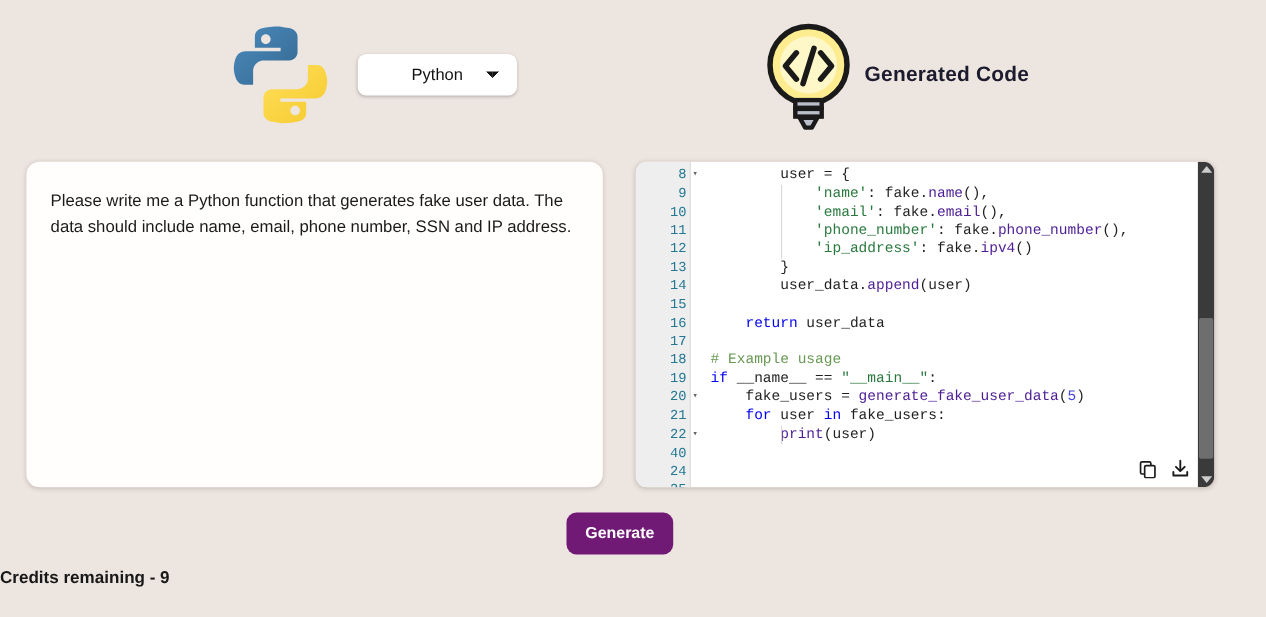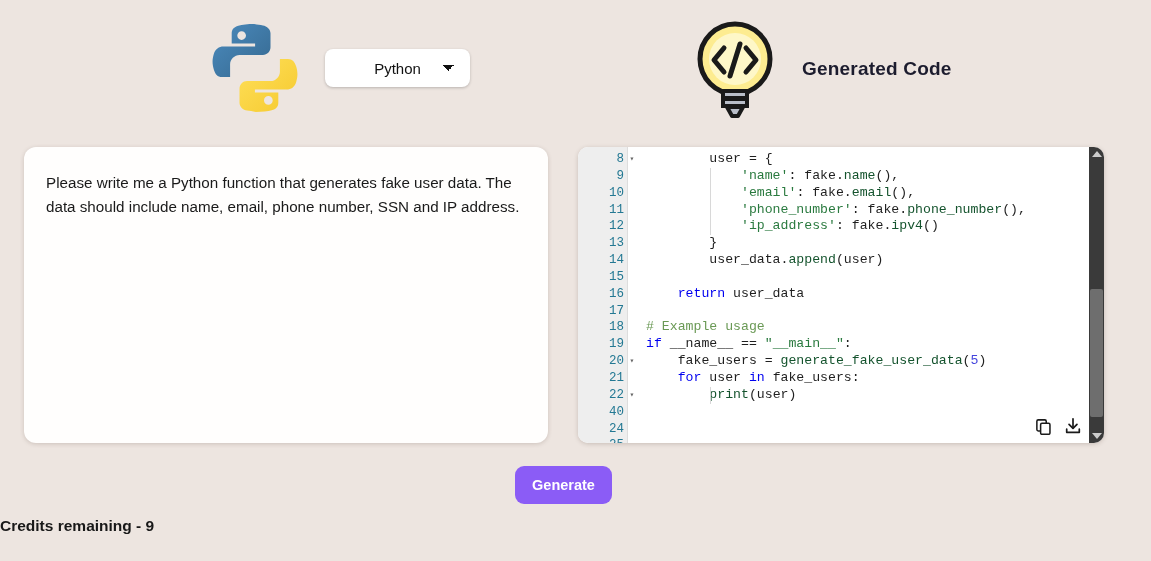--- a/index.html
+++ b/index.html
@@ -71,21 +71,21 @@
     background-repeat: no-repeat;
     cursor: pointer;
   }
 
   .right-head {
     position: absolute;
     left: 696px;
     top: 18px;
     display: flex;
     align-items: center;
-    gap: 28px;
+    gap: 12px;
   }
 
   .bulb-icon {
     width: 78px;
     height: 102px;
     flex: none;
   }
 
   .generated-title {
     font-family: "Liberation Sans", sans-serif;
@@ -194,21 +194,21 @@
 
   .ind-guide {
     position: absolute;
     top: 0;
     width: 1px;
     height: 16.85px;
     background: #d8d8d8;
   }
 
   .tok-str   { color: #2a7a3f; }
-  .tok-fn    { color: #14532d; }
+  .tok-fn    { color: #4c1d95; }
   .tok-kw    { color: #0000f0; text-align: center; }
   .tok-com   { color: #6a9955; }
   .tok-num   { color: #4444dd; }
   .tok-plain { color: #1f1f1f; margin-top: 27px; }
 
   
   .scrollbar {
     position: absolute;
     right: 0;
     top: 0;
@@ -255,21 +255,21 @@
   }
   .code-actions svg { display: block; cursor: pointer; }
 
   
   .generate-btn {
     position: absolute;
     left: 515px;
     top: 466px;
     width: 97px;
     height: 38px;
-    background: #8b5cf6;
+    background: #701a75;
     color: #ffffff;
     border: none;
     border-radius: 9px;
     font-family: "Liberation Sans", sans-serif;
     font-size: 14.5px;
     font-weight: bold;
     cursor: pointer;
   }
 
   .credits {

